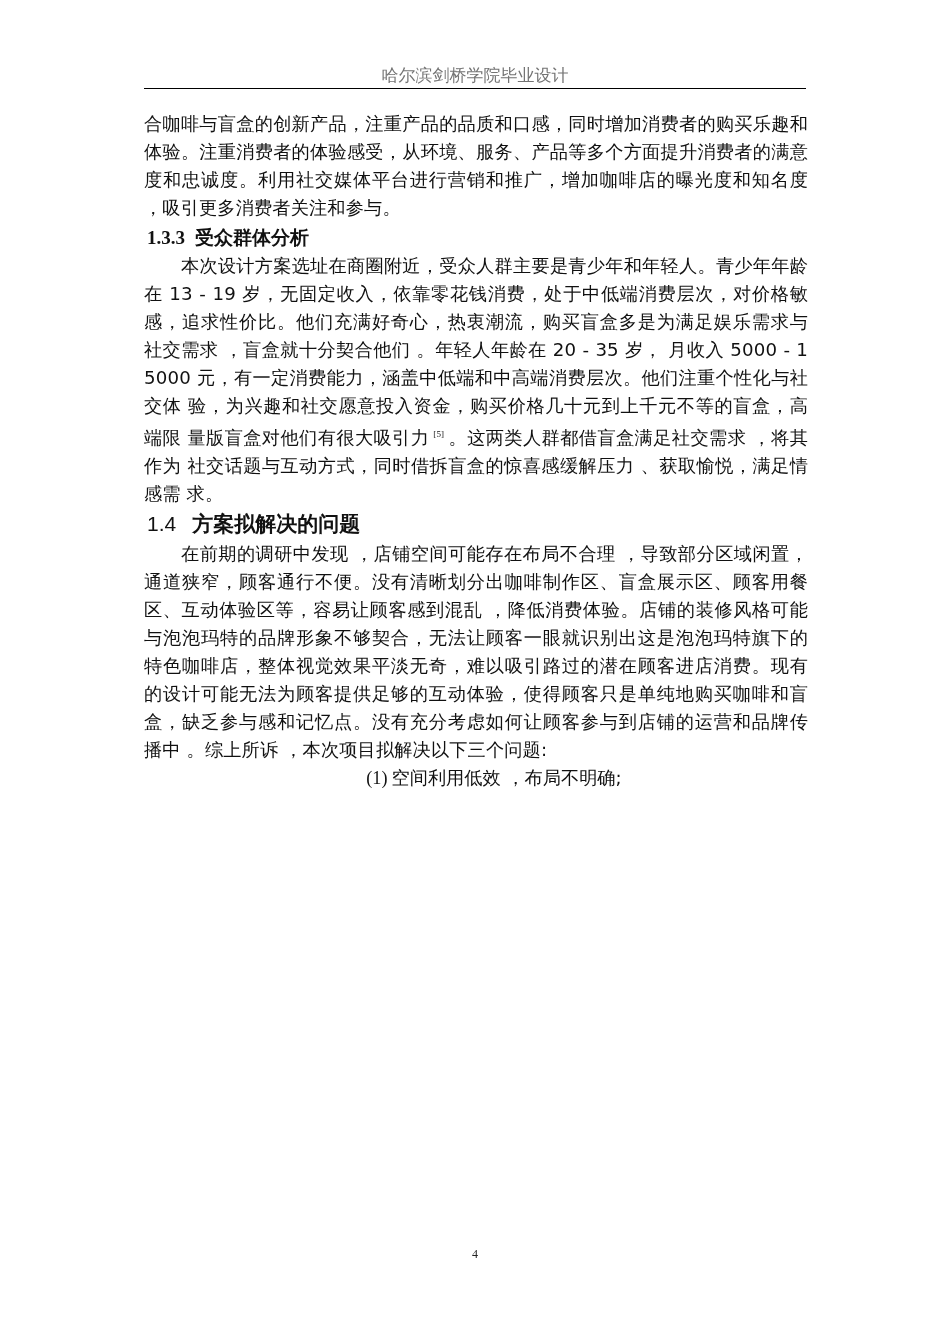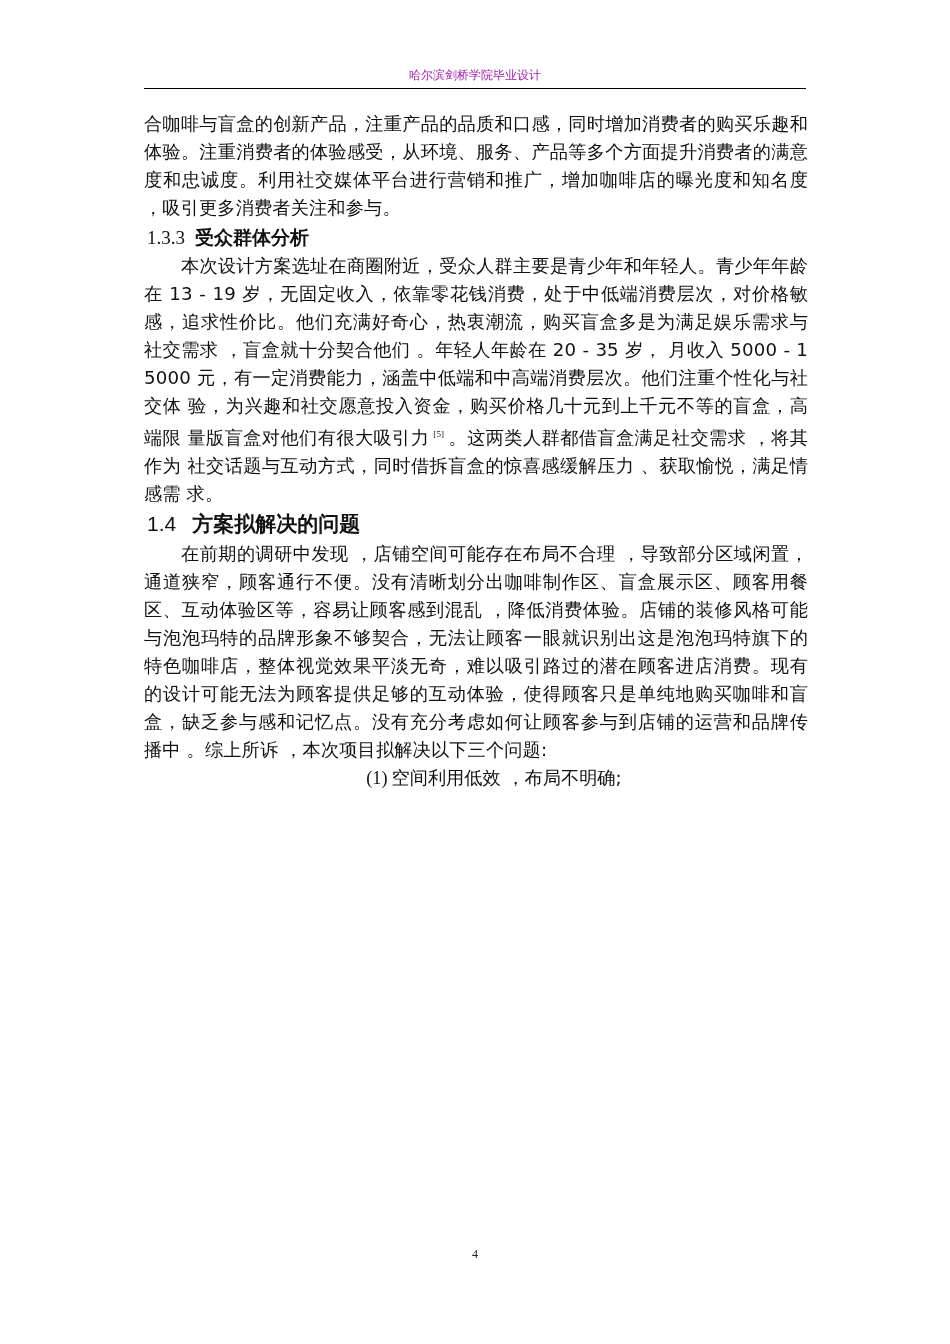--- a/index.html
+++ b/index.html
@@ -16,23 +16,23 @@
       font-family: "DejaVu Sans", sans-serif;
     }
     .header {
       position: absolute;
       left: 144px;
       top: 64px;
       width: 662px;
       height: 24px;
       border-bottom: 1.5px solid #000;
       text-align: center;
-      font-size: 12px;
+      font-size: 17px;
       line-height: 22px;
-      color: #a21caf;
+      color: #737373;
     }
     .content {
       position: absolute;
       left: 144px;
       top: 110px;
       width: 664px;
     }
     .p {
       font-size: 18.2px;
       line-height: 28px;
@@ -45,21 +45,21 @@
     .indent { text-indent: 37px; }
     .h3 {
       font-size: 19px;
       line-height: 30px;
       margin: 0;
       height: 30px;
       padding-left: 3px;
     }
     .h3 .hnum {
       font-family: "Liberation Serif", serif;
-      font-weight: normal;
+      font-weight: bold;
       margin-right: 10px;
     }
     .h3 .htitle { font-weight: bold; text-align: center; }
     .h2 {
       font-size: 21px;
       line-height: 32px;
       margin: 0;
       padding-left: 3px;
       height: 32px;
     }

